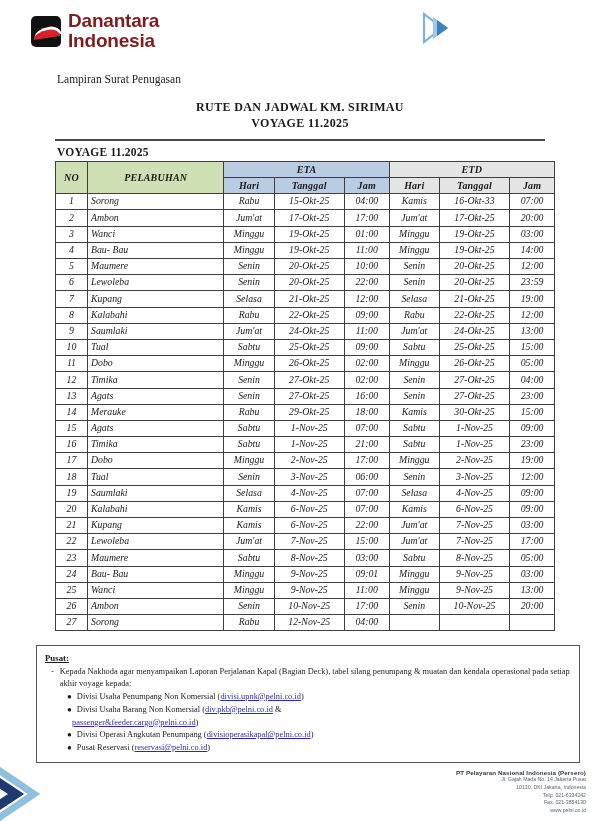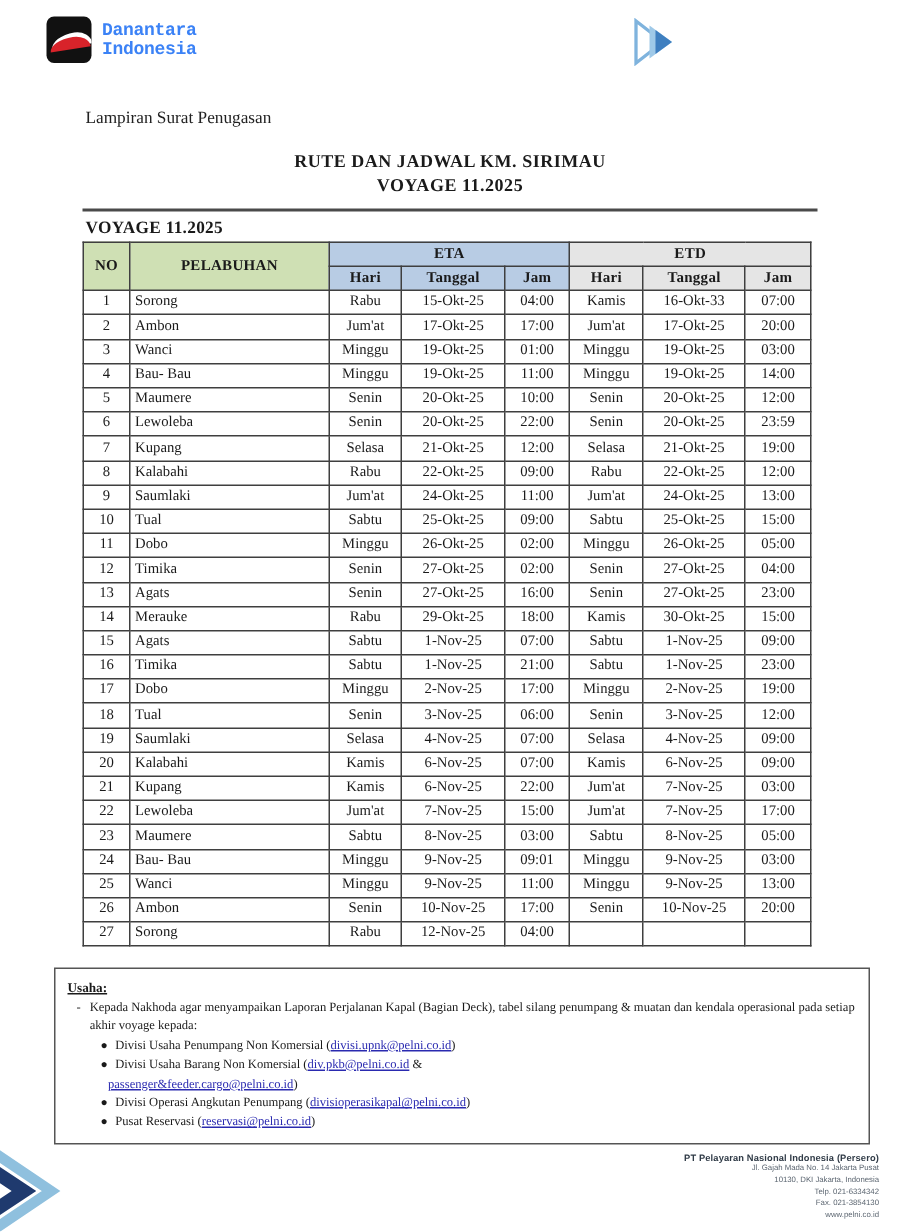--- a/index.html
+++ b/index.html
@@ -25,23 +25,23 @@
     position:absolute; left:3px; top:11px; width:27px; height:9px;
     background:#ffffff; border-radius:60% 40% 55% 45% / 100% 100% 0 0;
     transform:rotate(-9deg);
   }
   .dan-mark .wave-r {
     position:absolute; left:2px; top:14px; width:27px; height:8px;
     background:#d8232a; border-radius:60% 40% 55% 45% / 100% 100% 0 0;
     transform:rotate(-9deg);
   }
   .dan-text {
-    font-family:Liberation Mono, monospace;
-    font-weight:bold; font-size:12px; line-height:1.06;
-    color:#3b82f6; letter-spacing:-0.2px;
+    font-family:Liberation Sans, sans-serif;
+    font-weight:bold; font-size:19px; line-height:1.06;
+    color:#7f1d1d; letter-spacing:-0.2px;
   }
 
   .pelni { position:absolute; left:421px; top:12px; display:flex; align-items:center; gap:5px; }
   .pelni-mark { width:40px; height:32px; flex:none; }
   .pelni-text {
     font-family:"Liberation Sans", sans-serif;
     font-weight:bold; font-size:25px; color:#2b57a4; letter-spacing:0.5px;
   }
 
   
@@ -57,21 +57,21 @@
   .rule {
     width:490px; margin:7px auto 0 auto;
     border-top:2.2px solid #4a4a4a;
   }
   .voyage-label {
     margin:5px 0 3px 57px;
     font-weight:bold; font-size:11.5px; letter-spacing:0.2px;
   }
 
   
-  .tbl-wrap { padding:0 59px 0 55px; }
+  .tbl-wrap { padding:0 45px 0 55px;font-style:italic; }
   table.sched {
     border-collapse:collapse; width:100%;
     font-size:9.6px;
   }
   table.sched th, table.sched td {
     border:1px solid #3f3f3f;
     padding:1.4px 3px;
     height:16.2px;
     line-height:1.1;
   }
@@ -442,21 +442,21 @@
           <td class="c-mid">04:00</td>
           <td class="c-mid"></td>
           <td class="c-mid"></td>
           <td class="c-mid"></td>
         </tr>
       </tbody>
   </table>
 </div>
 
 <div class="notes">
-  <div class="notes-title">Usaha:</div>
+  <div class="notes-title">Pusat:</div>
   <div class="note-dash">
     <span class="dash">-</span>
     <span>Kepada Nakhoda agar menyampaikan Laporan Perjalanan Kapal (Bagian Deck), tabel silang penumpang &amp; muatan dan kendala operasional pada setiap akhir voyage kepada:</span>
   </div>
   <div class="sub-list" id="notes-sub-list">
       <div class="sub-item">
         <span class="bull">●</span>
         <span><span>Divisi Usaha Penumpang Non Komersial (</span><span class="mail">divisi.upnk@pelni.co.id</span><span>)</span></span>
       </div>
       <div class="sub-item">

